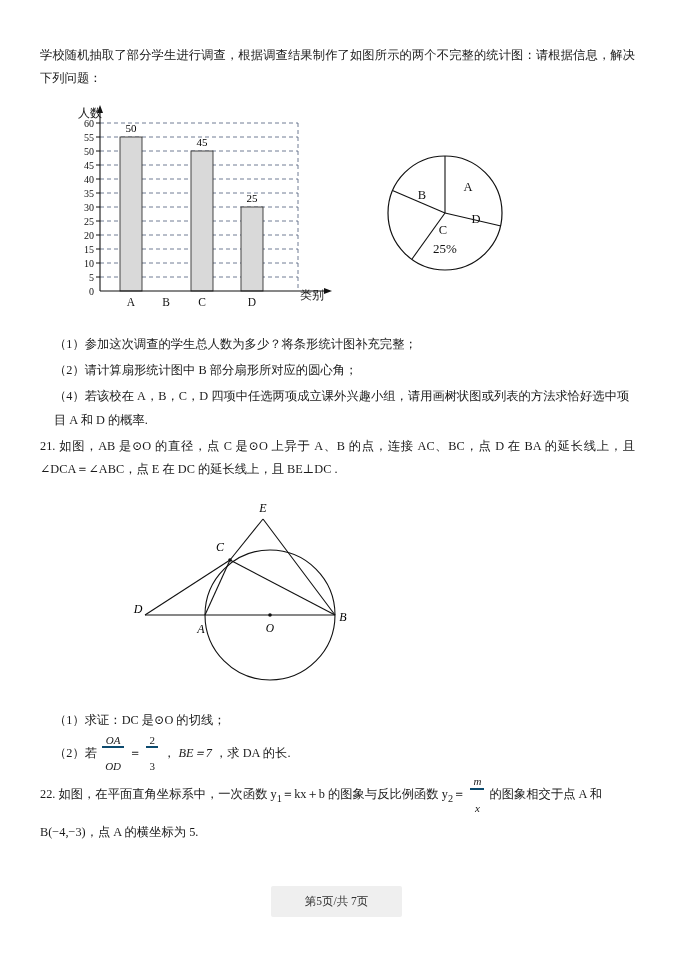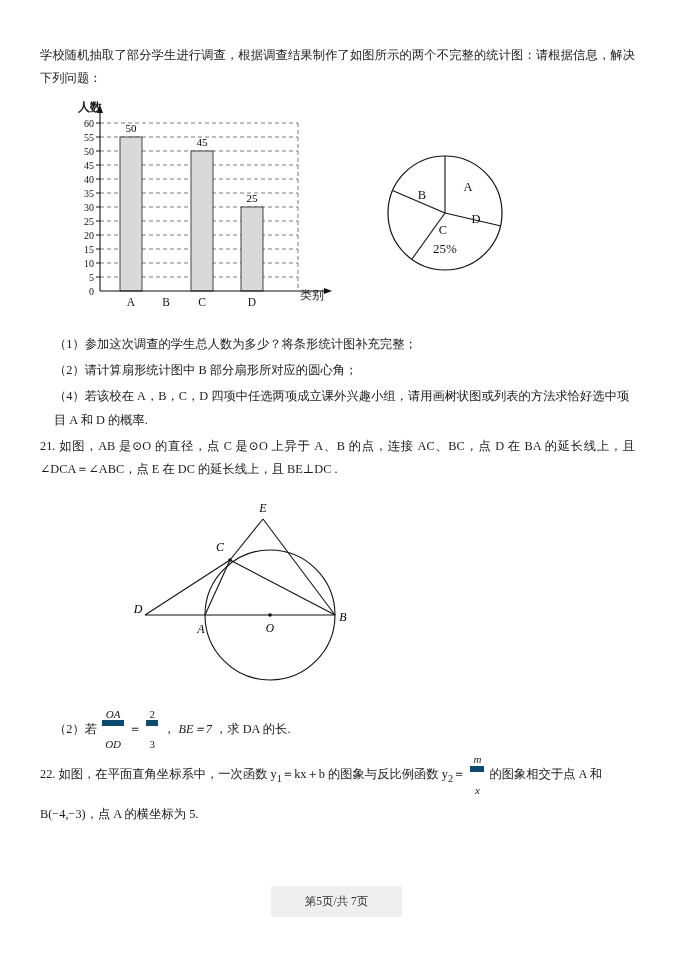--- a/index.html
+++ b/index.html
@@ -49,21 +49,21 @@
   .frac {
     display: inline-block;
     vertical-align: middle;
     text-align: center;
     font-size: 11px;
     line-height: 1.15;
     margin: 0 2px;
     position: relative;
     top: -1px;
   }
-  .frac .num { display: block; padding: 0 3px; border-bottom: 6px solid #0c4a6e; font-style: italic; font-family: Liberation Serif, serif;}
+  .frac .num { display: block; padding: 0 3px; border-bottom: 2px solid #0c4a6e; font-style: italic; font-family: Liberation Serif, serif;}
   .frac .den { display: block; padding: 0 3px; font-style: italic; margin-top: 12px;}
   .frac.upright .num, .frac.upright .den { font-style: normal; }
 
   
   .chart-wrap {
     position: relative;
     width: 595px;
     height: 236px;
     margin: 4px 0 2px 0;
   }
@@ -78,22 +78,21 @@
     position: absolute;
     left: 330px;
     top: 48px;
     width: 160px;
     height: 160px;
   }
   .axis-label-y {
     position: absolute;
     font-size: 12px;
     left: 28px;
-    top: 4px;
-    font-weight: bold;
+    top: 10px;
   }
   .axis-label-x {
     position: absolute;
     font-size: 12px;
     left: 250px;
     top: 192px;
   }
   svg { display: block; }
   text { font-family: "Liberation Serif", serif; }
 
@@ -261,20 +260,21 @@
         <line x1="275" y1="128" x2="203" y2="32" stroke="#111" stroke-width="1.1"></line>
 
         <text x="203" y="25" font-size="12" text-anchor="middle" font-style="italic">E</text>
         <text x="160" y="64" font-size="12" text-anchor="middle" font-style="italic">C</text>
         <text x="78" y="126" font-size="12" text-anchor="middle" font-style="italic">D</text>
         <text x="141" y="146" font-size="12" text-anchor="middle" font-style="italic">A</text>
         <text x="283" y="134" font-size="12" text-anchor="middle" font-style="italic">B</text>
       </svg>
     </div>
 
+    <p class="sub-item">（1）求证：DC 是⊙O 的切线；</p>
     <p class="sub-item">
       <span>（2）若</span>
       <span class="frac">
         <span class="num">OA</span>
         <span class="den">OD</span>
       </span>
       <span>＝</span>
       <span class="frac upright">
         <span class="num">2</span>
         <span class="den">3</span>

